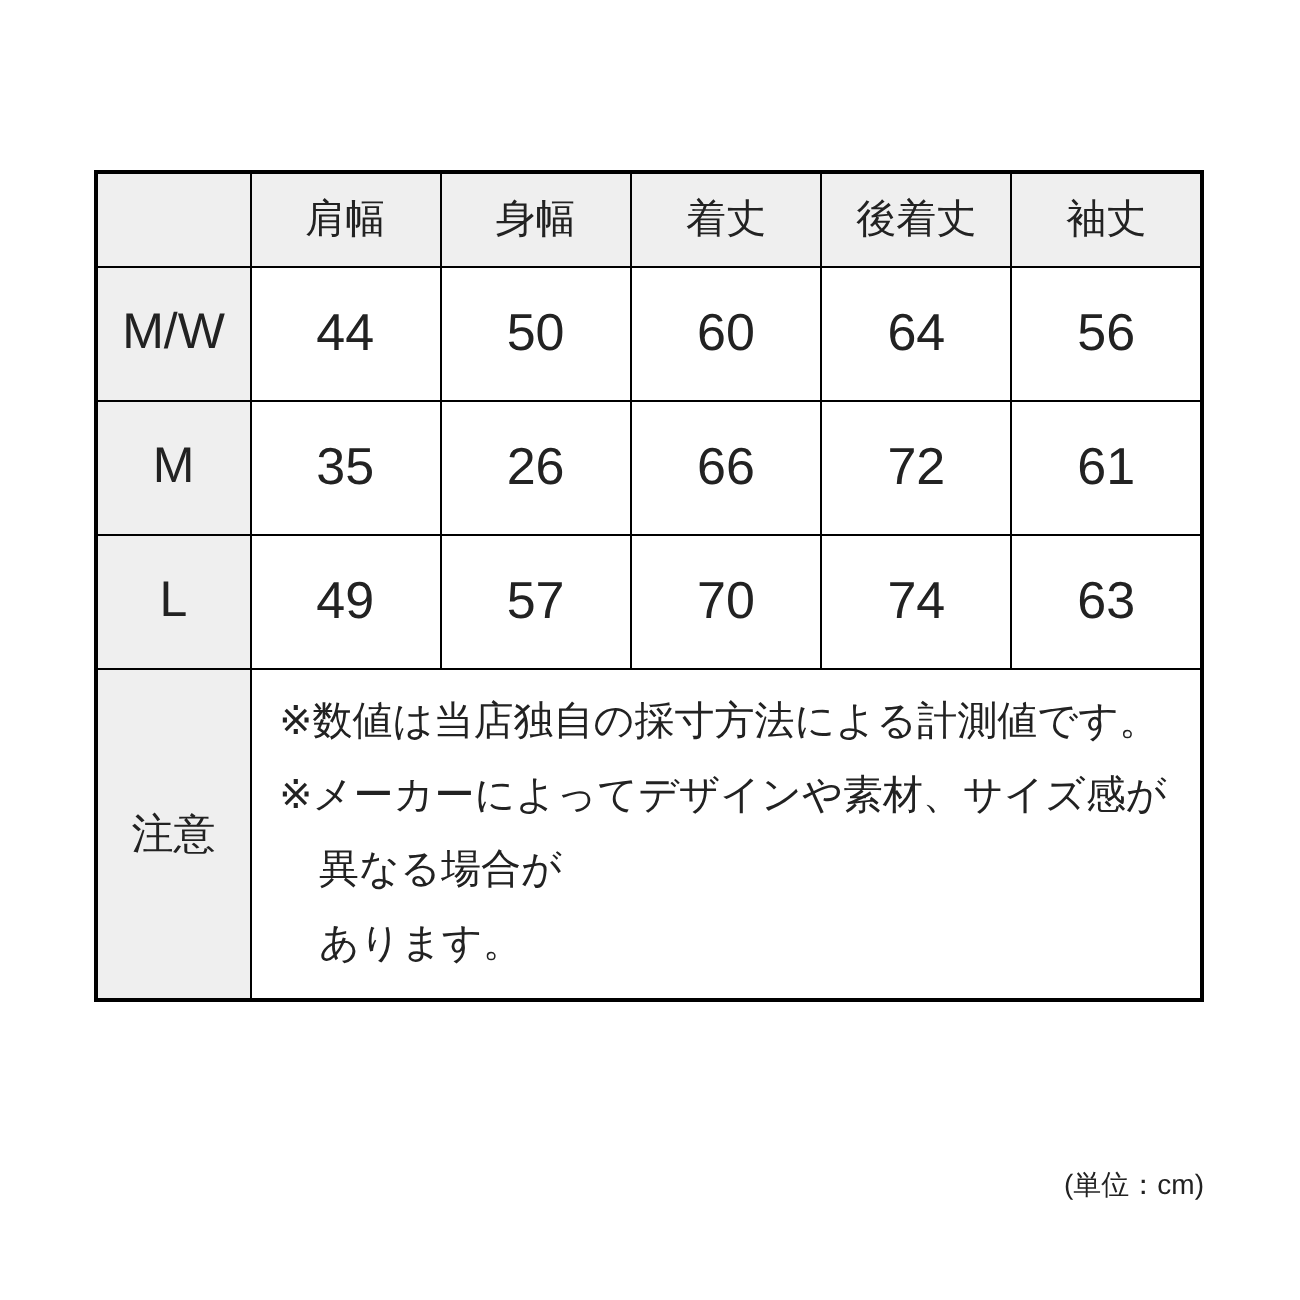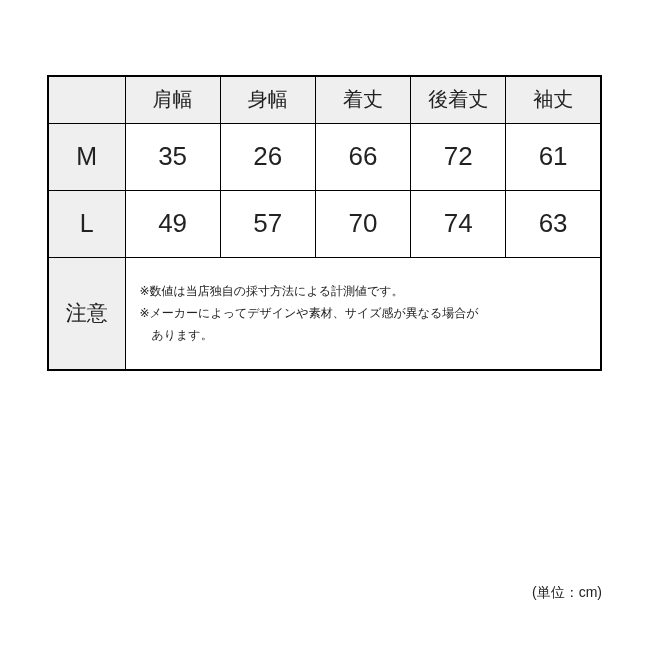--- a/index.html
+++ b/index.html
@@ -7,21 +7,21 @@
     width: 650px; height: 650px;
     background: var(--page-bg, #ffffff);
     font-family: "Liberation Sans", "DejaVu Sans", sans-serif;
     color: var(--text, #222222);
     position: relative;
     overflow: hidden;
   }
   .size-chart-wrap {
     position: absolute;
     left: 47px;
-    top: 75px;
+    top: 85px;
   }
   table.size-chart {
     border-collapse: collapse;
     table-layout: fixed;
     width: 555px;
     border: 2px solid var(--border, #000000);
   }
   .size-chart th, .size-chart td {
     border: 1px solid var(--border, #000000);
     text-align: center;
@@ -37,21 +37,21 @@
   .size-chart th.col-header,
   .size-chart th.row-label,
   .size-chart th.notes-label { background: var(--header-bg, #efefef); }
   .size-chart th.col-header  { font-size: 20px; }
   .size-chart th.row-label   { font-size: 25px; }
   .size-chart td.value-cell  { font-size: 26px; }
   .size-chart th.notes-label { font-size: 21px; margin-left: 36px; }
   .size-chart td.notes-cell {
     text-align: left;
     padding: 8px 14px;
-    font-size: 12px;
+    font-size: 20px;
     line-height: 1.85;
   }
   .note-item {
     padding-left: 1em;
     text-indent: -1em;
     white-space: pre-line;
   }
   .unit-note {
     position: absolute;
     top: 584px;
@@ -79,20 +79,28 @@
         <th class="corner-cell"></th>
         <th class="col-header">肩幅</th>
         <th class="col-header">身幅</th>
         <th class="col-header">着丈</th>
         <th class="col-header">後着丈</th>
         <th class="col-header">袖丈</th>
       </tr>
     </thead>
     <tbody>
       <tr class="size-row">
+        <th class="row-label">M/W</th>
+        <td class="value-cell">44</td>
+        <td class="value-cell">50</td>
+        <td class="value-cell">60</td>
+        <td class="value-cell">64</td>
+        <td class="value-cell">56</td>
+      </tr>
+      <tr class="size-row">
         <th class="row-label">M</th>
         <td class="value-cell">35</td>
         <td class="value-cell">26</td>
         <td class="value-cell">66</td>
         <td class="value-cell">72</td>
         <td class="value-cell">61</td>
       </tr>
       <tr class="size-row">
         <th class="row-label">L</th>
         <td class="value-cell">49</td>

